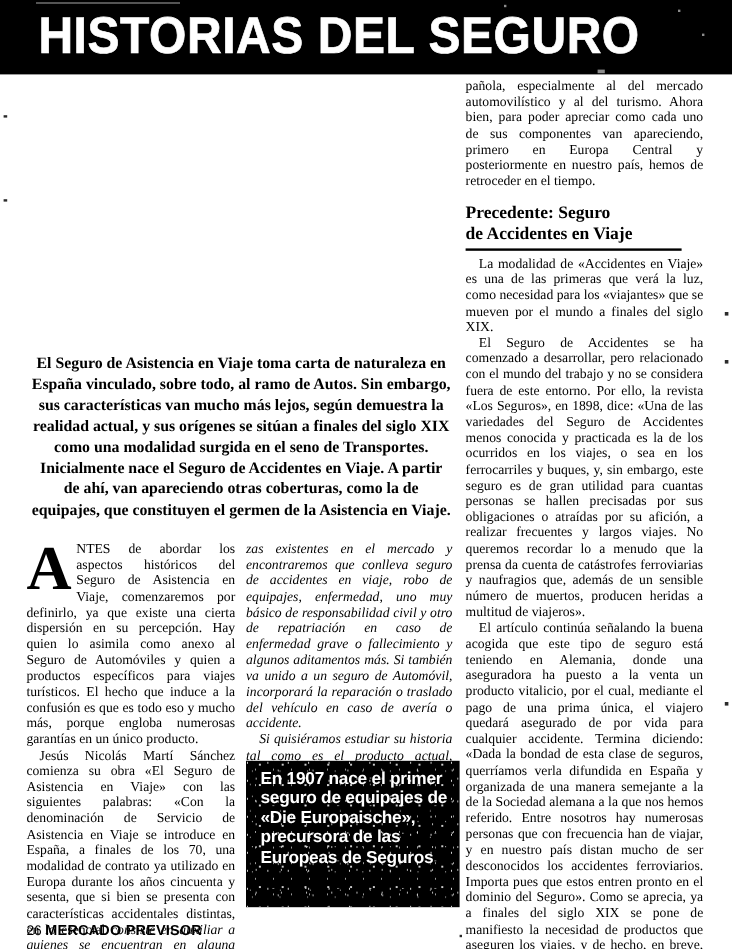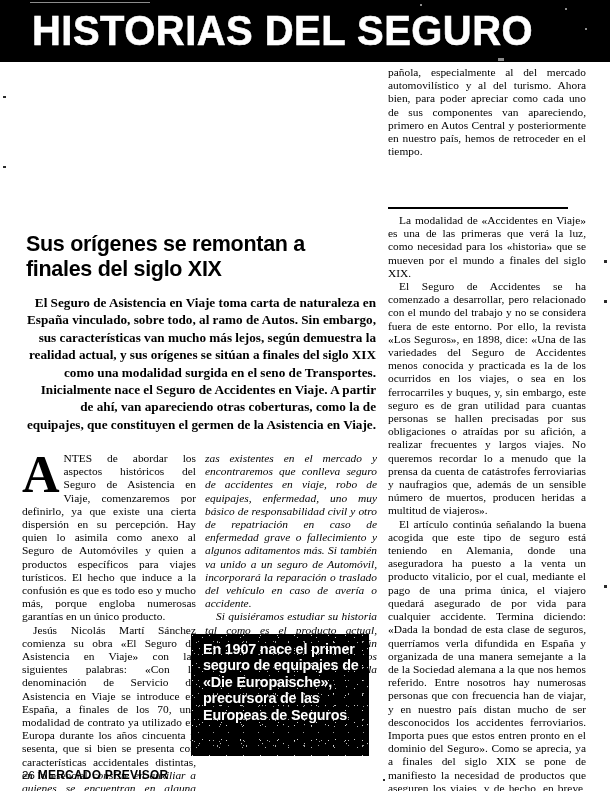--- a/index.html
+++ b/index.html
@@ -100,21 +100,21 @@
   .standfirst {
     position: absolute;
     left: 26px;
     top: 294px;
     width: 350px;
     font-family: "Liberation Serif", serif;
     font-weight: bold;
     font-size: 13.2px;
     line-height: 17.4px;
     color: #000000;
-    text-align: right;
+    text-align: center;
   }
 
   
   .col {
     position: absolute;
     font-family: "Liberation Serif", serif;
     font-size: 11.4px;
     line-height: 13.2px;
     color: #000000;
     text-align: justify;
@@ -173,21 +173,21 @@
     font-size: 11.4px;
     line-height: 13.2px;
     color: #000000;
     text-align: justify;
   }
   .col-3b p { margin: 0; text-indent: 11px; }
 
   
   .pullquote {
     position: absolute;
-    left: 191px;
+    left: 205px;
     top: 634px;
     width: 178px;
     height: 122px;
     background: #000000;
     overflow: hidden;
   }
   .pullquote-text {
     position: absolute;
     left: 12px;
     top: 7px;
@@ -248,48 +248,51 @@
   <div class="masthead">
     <div class="masthead-title">HISTORIAS DEL SEGURO</div>
     <div class="masthead-speck" style="left:30px;top:2px;width:120px;height:1px;"></div>
     <div class="masthead-speck" style="left:420px;top:4px;width:2px;height:2px;"></div>
     <div class="masthead-speck" style="left:565px;top:8px;width:2px;height:2px;"></div>
     <div class="masthead-speck" style="left:585px;top:28px;width:2px;height:2px;"></div>
     <div class="masthead-speck" style="left:498px;top:58px;width:6px;height:3px;"></div>
   </div>
 
 
-  <div class="deck">Sus orígenes se remontan a finales del siglo XIX</div>
 
   <div class="standfirst">El Seguro de Asistencia en Viaje toma carta de naturaleza en España vinculado, sobre todo, al ramo de Autos. Sin embargo, sus características van mucho más lejos, según demuestra la realidad actual, y sus orígenes se sitúan a finales del siglo XIX como una modalidad surgida en el seno de Transportes. Inicialmente nace el Seguro de Accidentes en Viaje. A partir de ahí, van apareciendo otras coberturas, como la de equipajes, que constituyen el germen de la Asistencia en Viaje.</div>
 
   <div class="col col-1">
     <p class="noindent"><span class="dropcap">A</span><span>NTES de abordar los aspectos históricos del Seguro de Asistencia en Viaje, comenzaremos por definirlo, ya que existe una cierta dispersión en su percepción. Hay quien lo asimila como anexo al Seguro de Automóviles y quien a productos específicos para viajes turísticos. El hecho que induce a la confusión es que es todo eso y mucho más, porque engloba numerosas garantías en un único producto.</span></p>
     <p><span>Jesús Nicolás Martí Sánchez comienza su obra «El Seguro de Asistencia en Viaje» con las siguientes palabras: «Con la denominación de Servicio de Asistencia en Viaje se introduce en España, a finales de los 70, una modalidad de contrato ya utilizado en Europa durante los años cincuenta y sesenta, que si bien se presenta con características accidentales distintas, en lo esencial </span><em>consiste en auxiliar a quienes se encuentran en alguna dificultad durante la realización de un viaje».</em></p>
 
   </div>
 
   <div class="col col-2">
     <p class="noindent">zas existentes en el mercado y encontraremos que conlleva seguro de accidentes en viaje, robo de equipajes, enfermedad, uno muy básico de responsabilidad civil y otro de repatriación en caso de enfermedad grave o fallecimiento y algunos aditamentos más. Si también va unido a un seguro de Automóvil, incorporará la reparación o traslado del vehículo en caso de avería o accidente.</p>
     <p>Si quisiéramos estudiar su historia tal como es el producto actual, acabaríamos pronto, ya que, según indica Martí, aparece a finales de los 70 y va unido al desarrollo de la sociedad es-</p>
   </div>
 
   <div class="pullquote">
     <div class="noise"></div>
     <div class="pullquote-text">En 1907 nace el primer seguro de equipajes de «Die Europaische», precursora de las Europeas de Seguros</div>
   </div>
 
   <div class="col col-3">
-    <p class="noindent">pañola, especialmente al del mercado automovilístico y al del turismo. Ahora bien, para poder apreciar como cada uno de sus componentes van apareciendo, primero en Autos Central y posteriormente en nuestro país, hemos de retroceder en el tiempo.</p>
-  </div>
-
+    <p class="noindent">pañola, especialmente al del mercado automovilístico y al del turismo. Ahora bien, para poder apreciar como cada uno de sus componentes van apareciendo, primero en Europa Central y posteriormente en nuestro país, hemos de retroceder en el tiempo.</p>
+  </div>
+
+  <div class="section-head">
+    <div>Precedente: Seguro</div>
+    <div>de Accidentes en Viaje</div>
+  </div>
   <div class="section-rule"></div>
 
   <div class="col-3b">
-    <p>La modalidad de «Accidentes en Viaje» es una de las primeras que verá la luz, como necesidad para los «historia» que se mueven por el mundo a finales del siglo XIX.</p>
+    <p>La modalidad de «Accidentes en Viaje» es una de las primeras que verá la luz, como necesidad para los «viajantes» que se mueven por el mundo a finales del siglo XIX.</p>
     <p>El Seguro de Accidentes se ha comenzado a desarrollar, pero relacionado con el mundo del trabajo y no se considera fuera de este entorno. Por ello, la revista «Los Seguros», en 1898, dice: «Una de las variedades del Seguro de Accidentes menos conocida y practicada es la de los ocurridos en los viajes, o sea en los ferrocarriles y buques, y, sin embargo, este seguro es de gran utilidad para cuantas personas se hallen precisadas por sus obligaciones o atraídas por su afición, a realizar frecuentes y largos viajes. No queremos recordar lo a menudo que la prensa da cuenta de catástrofes ferroviarias y naufragios que, además de un sensible número de muertos, producen heridas a multitud de viajeros».</p>
     <p>El artículo continúa señalando la buena acogida que este tipo de seguro está teniendo en Alemania, donde una aseguradora ha puesto a la venta un producto vitalicio, por el cual, mediante el pago de una prima única, el viajero quedará asegurado de por vida para cualquier accidente. Termina diciendo: «Dada la bondad de esta clase de seguros, querríamos verla difundida en España y organizada de una manera semejante a la de la Sociedad alemana a la que nos hemos referido. Entre nosotros hay numerosas personas que con frecuencia han de viajar, y en nuestro país distan mucho de ser desconocidos los accidentes ferroviarios. Importa pues que estos entren pronto en el dominio del Seguro». Como se aprecia, ya a finales del siglo XIX se pone de manifiesto la necesidad de productos que aseguren los viajes, y de hecho, en breve, las delegaciones de las compañías extranjeras (y particularmente alemanas) que operan en nuestro país van a empezar a comercializarlos.</p>
   </div>
 
   <div class="footer">
     <span class="folio">26</span><span class="pub">MERCADO PREVISOR</span>
   </div>
 
   <div class="edge-mark" style="left:3px;top:96px;width:3px;height:2px;"></div>
   <div class="edge-mark" style="left:3px;top:166px;width:3px;height:2px;"></div>

